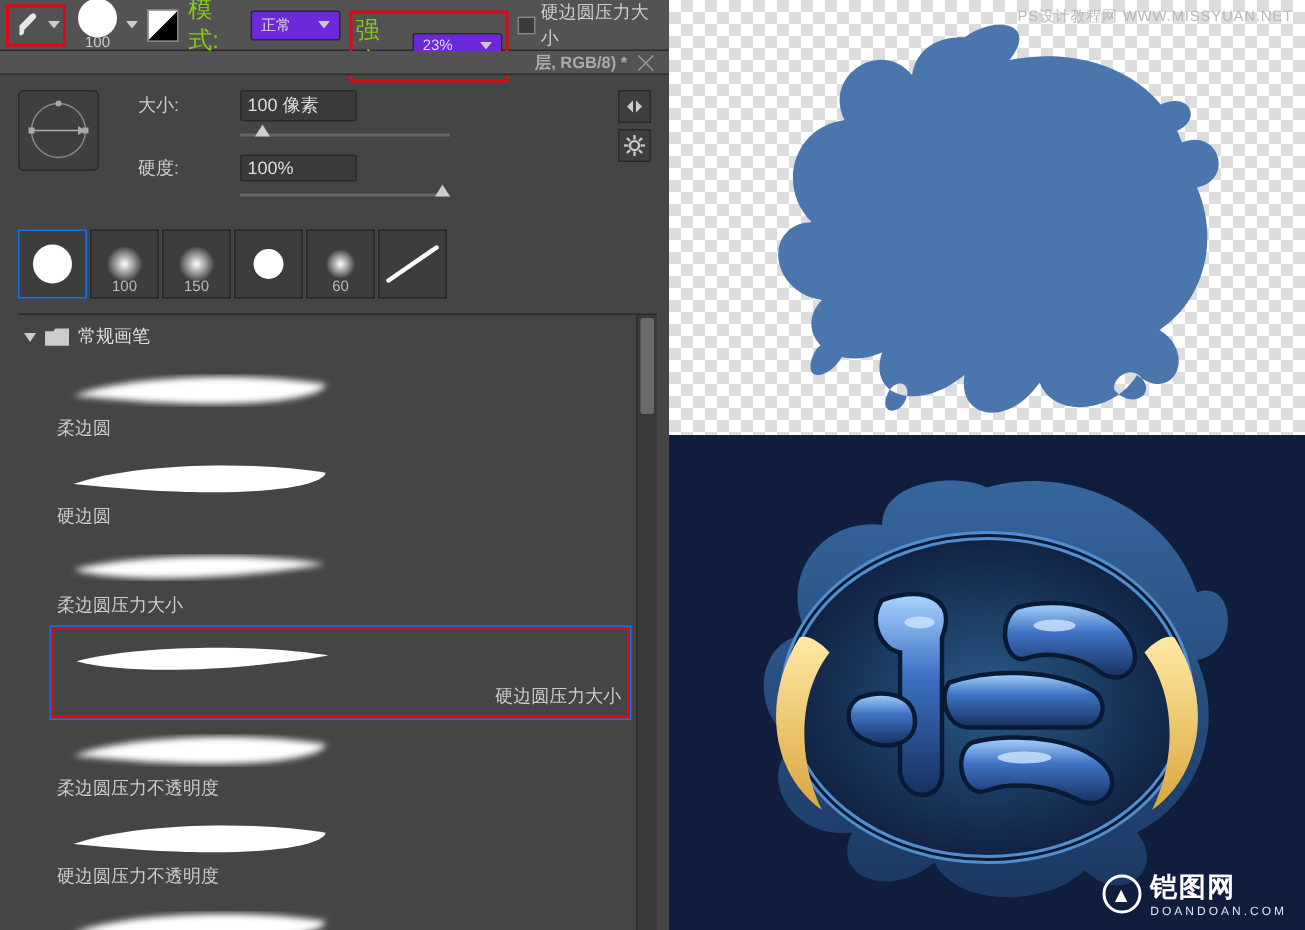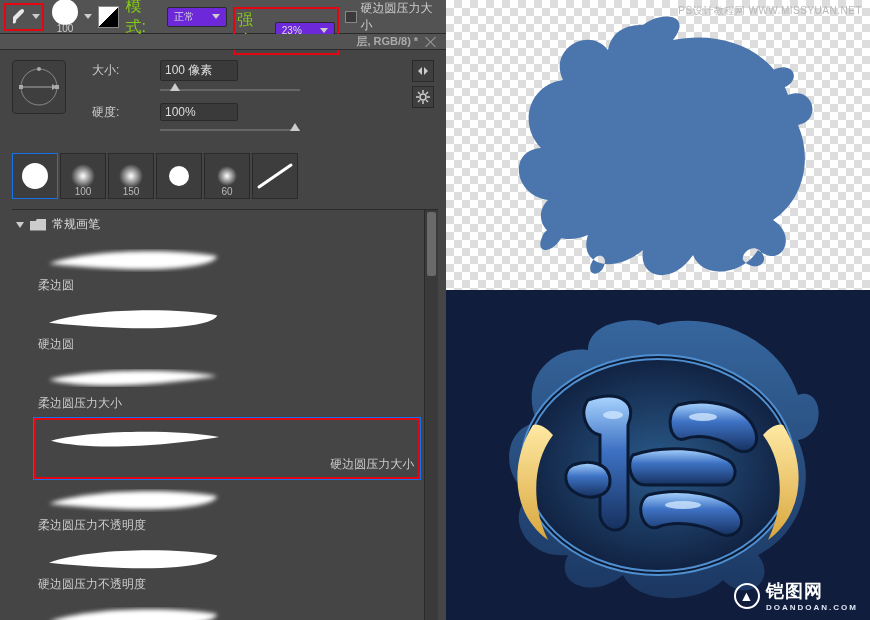--- a/index.html
+++ b/index.html
@@ -227,21 +227,21 @@
     flex: 1;
     background: #101d3c;
     position: relative;
     display:flex; align-items:center; justify-content:center;
   }
   .bottom-logo {
     position: absolute; right: 12px; bottom: 8px;
     display: flex; align-items: center; gap: 6px; color: #fff;
     font-weight: bold; font-size: 18px; letter-spacing: 1px;
   }
-  .bottom-logo .url { display: block; font-size: 8px; letter-spacing: 2px; font-weight: bold; color: #dfe6f5;}
+  .bottom-logo .url { display: block; font-size: 8px; letter-spacing: 2px; font-weight: normal; color: #dfe6f5;}
   .logo-circ {
     width: 26px; height: 26px; border: 2px solid #fff; border-radius: 50%;
     display:flex; align-items:center; justify-content:center; font-size: 14px;
   }
   .tab-x {
     width: 14px; height: 14px; display:inline-block; position:relative;
   }
   .tab-x::before, .tab-x::after {
     content:""; position:absolute; left:6px; top:0; width:1px; height:14px; background:#999;
   }

